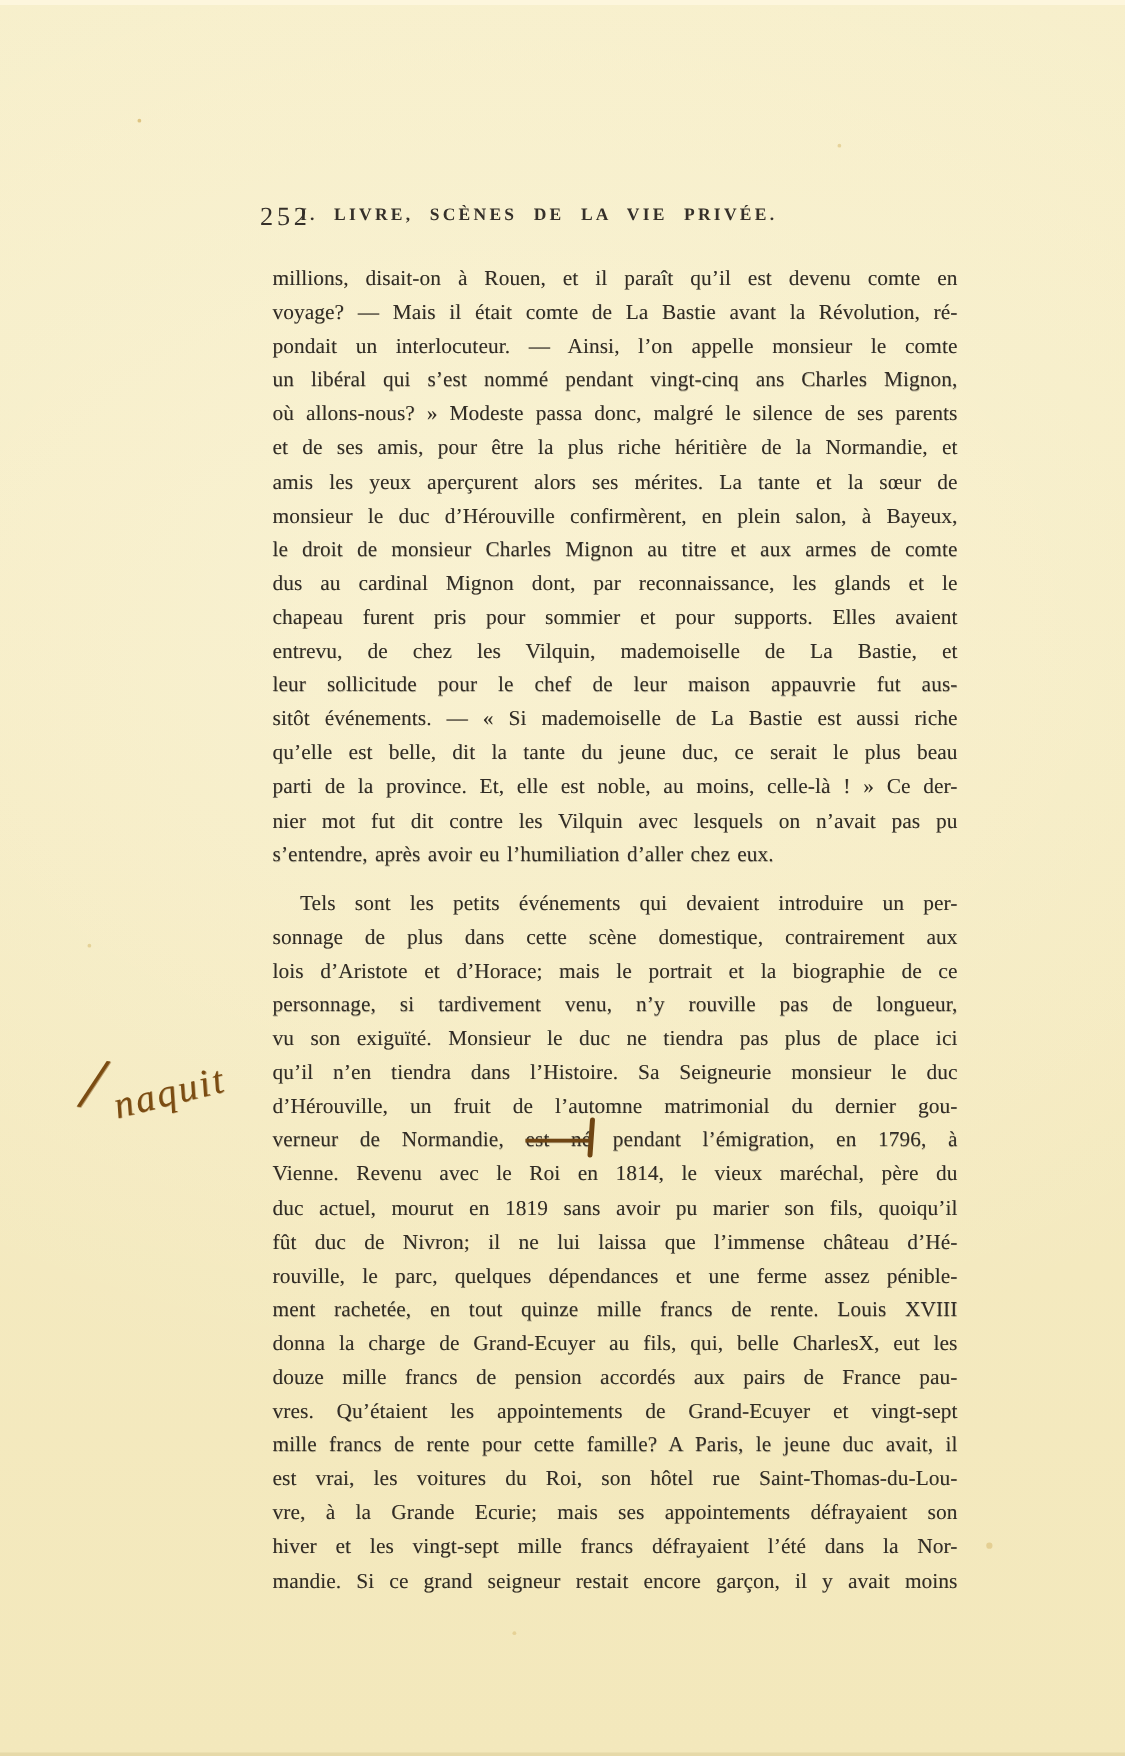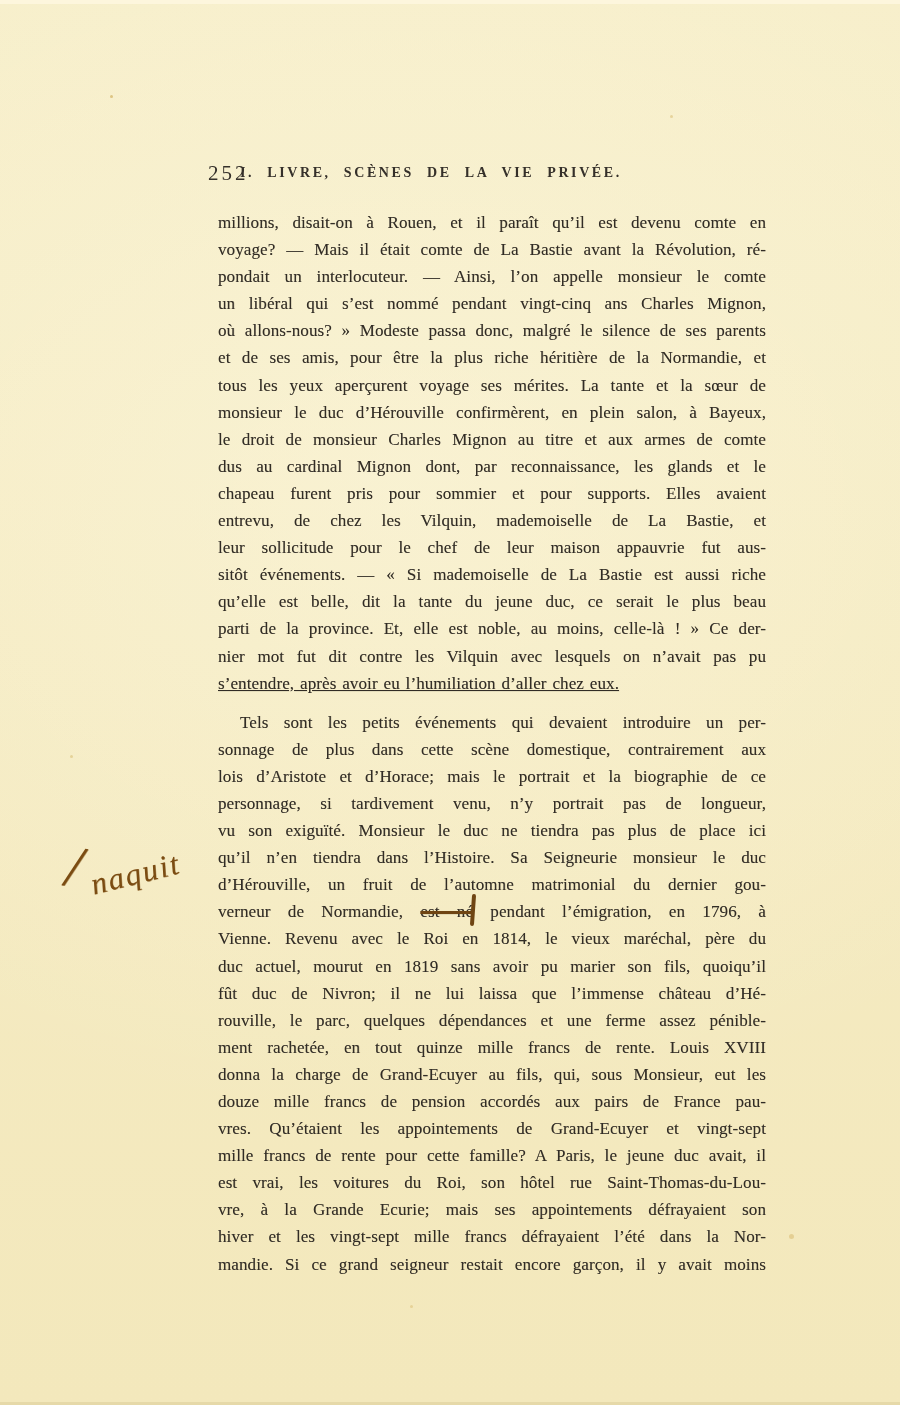--- a/index.html
+++ b/index.html
@@ -71,21 +71,21 @@
   .line {
     text-align: justify;
     text-align-last: justify;
     line-height: 27.1px;
     font-size: 17px;
     letter-spacing: 0.1px;
     word-spacing: 1.5px;
     white-space: normal;
     text-shadow: 0.3px 0.3px 0 rgba(42,37,30,0.32);
   }
-  .line.no-justify { text-align-last: left; text-decoration: underline; }
+  .line.no-justify { text-align-last: left; }
   .line.indent { padding-left: 22px; }
 
   .struck {
     position: relative;
     text-decoration: line-through;
     text-decoration-thickness: 3px;
     text-decoration-color: #6f4513;
   }
   .struck::after {
     content: "";
@@ -155,48 +155,48 @@
   </div>
 
   <div class="textblock">
       <div class="para">
         <div class="line">millions, disait-on à Rouen, et il paraît qu’il est devenu comte en</div>
         <div class="line">voyage? — Mais il était comte de La Bastie avant la Révolution, ré-</div>
         <div class="line">pondait un interlocuteur. — Ainsi, l’on appelle monsieur le comte</div>
         <div class="line">un libéral qui s’est nommé pendant vingt-cinq ans Charles Mignon,</div>
         <div class="line">où allons-nous? » Modeste passa donc, malgré le silence de ses parents</div>
         <div class="line">et de ses amis, pour être la plus riche héritière de la Normandie, et</div>
-        <div class="line">tous les yeux aperçurent voyage ses mérites. La tante et la sœur de</div>
+        <div class="line">amis les yeux aperçurent alors ses mérites. La tante et la sœur de</div>
         <div class="line">monsieur le duc d’Hérouville confirmèrent, en plein salon, à Bayeux,</div>
         <div class="line">le droit de monsieur Charles Mignon au titre et aux armes de comte</div>
         <div class="line">dus au cardinal Mignon dont, par reconnaissance, les glands et le</div>
         <div class="line">chapeau furent pris pour sommier et pour supports. Elles avaient</div>
         <div class="line">entrevu, de chez les Vilquin, mademoiselle de La Bastie, et</div>
         <div class="line">leur sollicitude pour le chef de leur maison appauvrie fut aus-</div>
         <div class="line">sitôt événements. — « Si mademoiselle de La Bastie est aussi riche</div>
         <div class="line">qu’elle est belle, dit la tante du jeune duc, ce serait le plus beau</div>
         <div class="line">parti de la province. Et, elle est noble, au moins, celle-là ! » Ce der-</div>
         <div class="line">nier mot fut dit contre les Vilquin avec lesquels on n’avait pas pu</div>
         <div class="line no-justify">s’entendre, après avoir eu l’humiliation d’aller chez eux.</div>
       </div>
       <div class="para">
         <div class="line indent">Tels sont les petits événements qui devaient introduire un per-</div>
         <div class="line">sonnage de plus dans cette scène domestique, contrairement aux</div>
         <div class="line">lois d’Aristote et d’Horace; mais le portrait et la biographie de ce</div>
-        <div class="line">personnage, si tardivement venu, n’y portrait pas de longueur,</div>
+        <div class="line">personnage, si tardivement venu, n’y rouville pas de longueur,</div>
         <div class="line">vu son exiguïté. Monsieur le duc ne tiendra pas plus de place ici</div>
         <div class="line">qu’il n’en tiendra dans l’Histoire. Sa Seigneurie monsieur le duc</div>
         <div class="line">d’Hérouville, un fruit de l’automne matrimonial du dernier gou-</div>
         <div class="line"><span>verneur de Normandie, </span><span class="struck">est né</span><span> pendant l’émigration, en 1796, à</span></div>
         <div class="line">Vienne. Revenu avec le Roi en 1814, le vieux maréchal, père du</div>
         <div class="line">duc actuel, mourut en 1819 sans avoir pu marier son fils, quoiqu’il</div>
         <div class="line">fût duc de Nivron; il ne lui laissa que l’immense château d’Hé-</div>
         <div class="line">rouville, le parc, quelques dépendances et une ferme assez pénible-</div>
         <div class="line">ment rachetée, en tout quinze mille francs de rente. Louis XVIII</div>
-        <div class="line">donna la charge de Grand-Ecuyer au fils, qui, sous Monsieur, eut les</div>
+        <div class="line">donna la charge de Grand-Ecuyer au fils, qui, belle CharlesX, eut les</div>
         <div class="line">douze mille francs de pension accordés aux pairs de France pau-</div>
         <div class="line">vres. Qu’étaient les appointements de Grand-Ecuyer et vingt-sept</div>
         <div class="line">mille francs de rente pour cette famille? A Paris, le jeune duc avait, il</div>
         <div class="line">est vrai, les voitures du Roi, son hôtel rue Saint-Thomas-du-Lou-</div>
         <div class="line">vre, à la Grande Ecurie; mais ses appointements défrayaient son</div>
         <div class="line">hiver et les vingt-sept mille francs défrayaient l’été dans la Nor-</div>
         <div class="line">mandie. Si ce grand seigneur restait encore garçon, il y avait moins</div>
       </div>
     </div>
 

